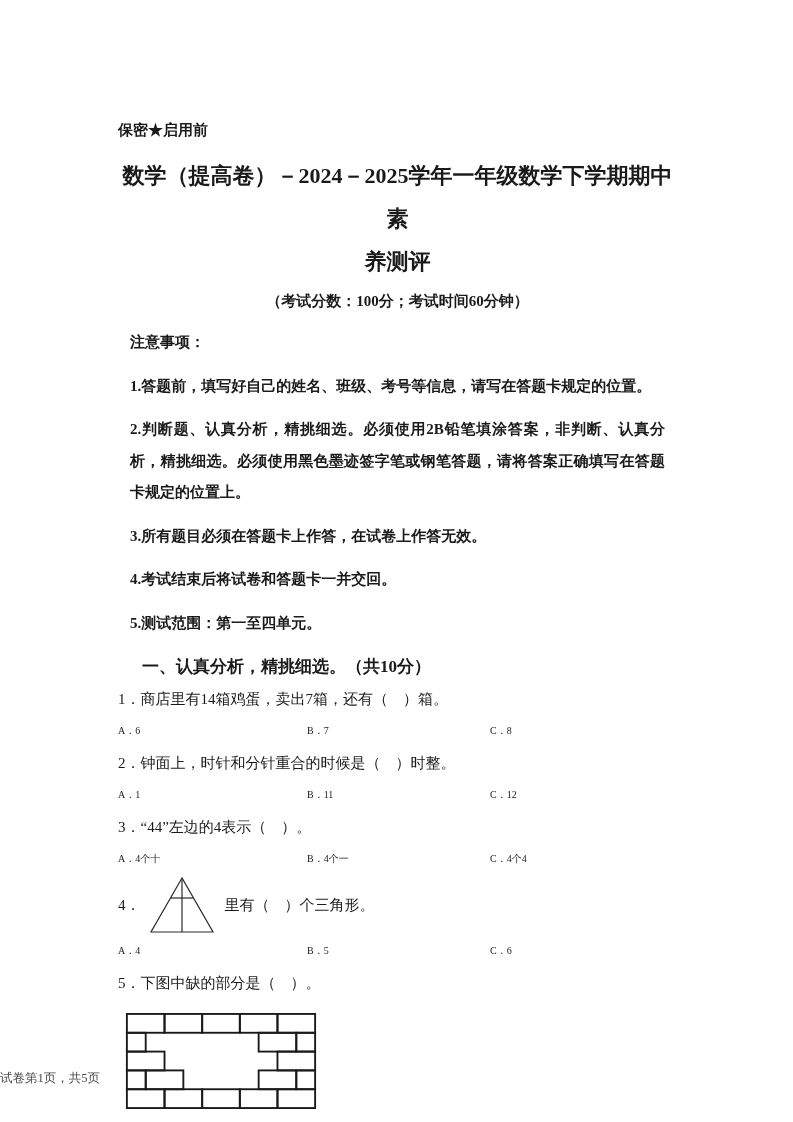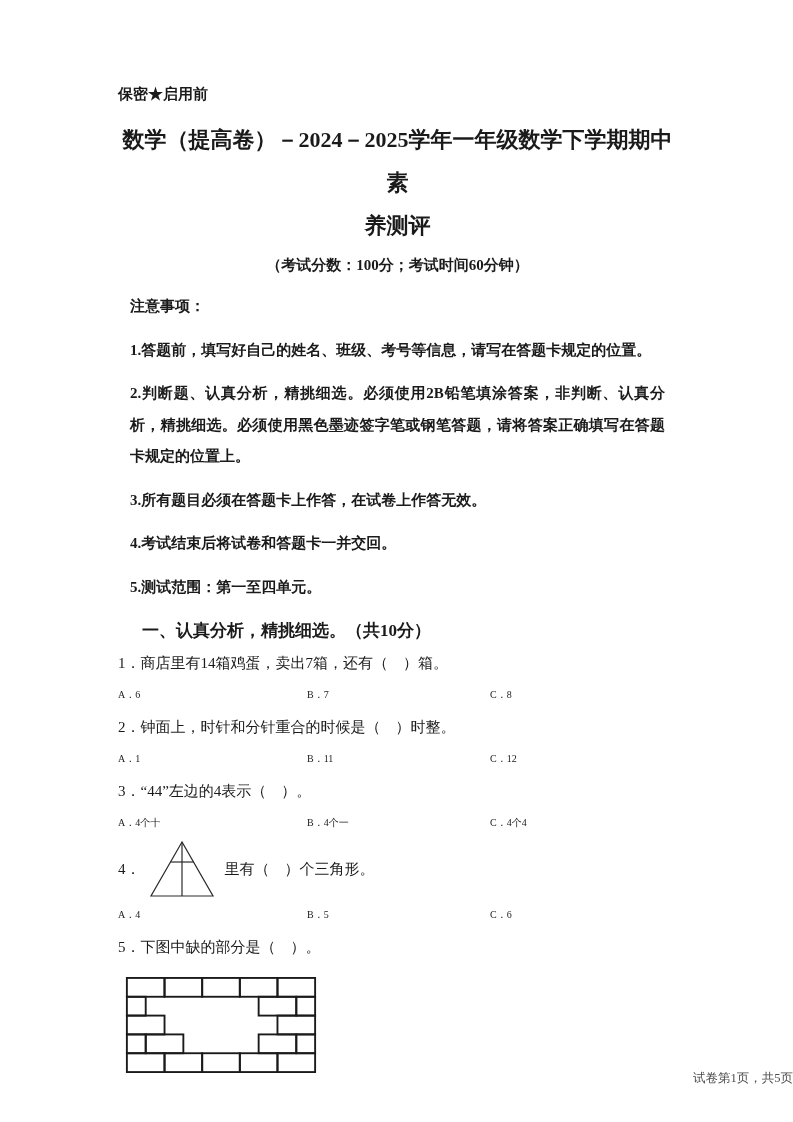--- a/index.html
+++ b/index.html
@@ -3,21 +3,21 @@
 <meta charset="utf-8">
 <style>
   * { box-sizing: border-box; }
   html, body { margin: 0; padding: 0; background: #e8e8e8; }
   .sheet {
     position: relative;
     width: 793px;
     height: 1122px;
     margin: 0 auto;
     background: #ffffff;
-    padding: 84px 116px 0 118px;
+    padding: 120px 116px 0 118px;
     font-family: "Liberation Serif", "DejaVu Serif", serif;
     color: #1a1a1a;
     overflow: hidden;
   }
   .security {
     font-size: 15px;
     font-weight: bold;
     line-height: 20px;
   }
   .title {
@@ -64,21 +64,21 @@
     font-size: 15px;
     height: 60px;
   }
   .q4-row .fig-triangle { margin: 0 8px 0 6px; }
   .wall-wrap { margin: 12px 0 0 7px; }
   .footer {
     position: absolute;
     left: 0;
     bottom: 36px;
     width: 100%;
-    text-align: right;
+    text-align: left;
     font-size: 12.5px;
     color: #4a4a4a;
     line-height: 16px;
   }
 </style>
 </head>
 <body>
 
 <div class="sheet">
 

